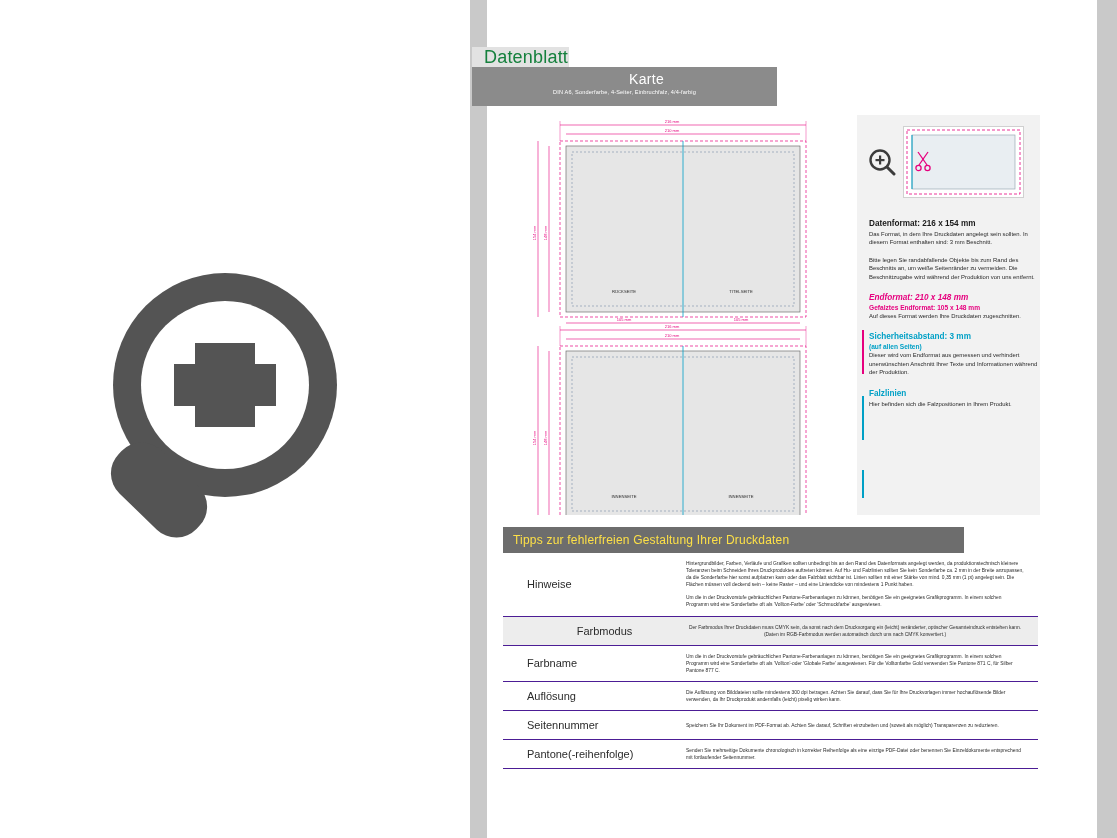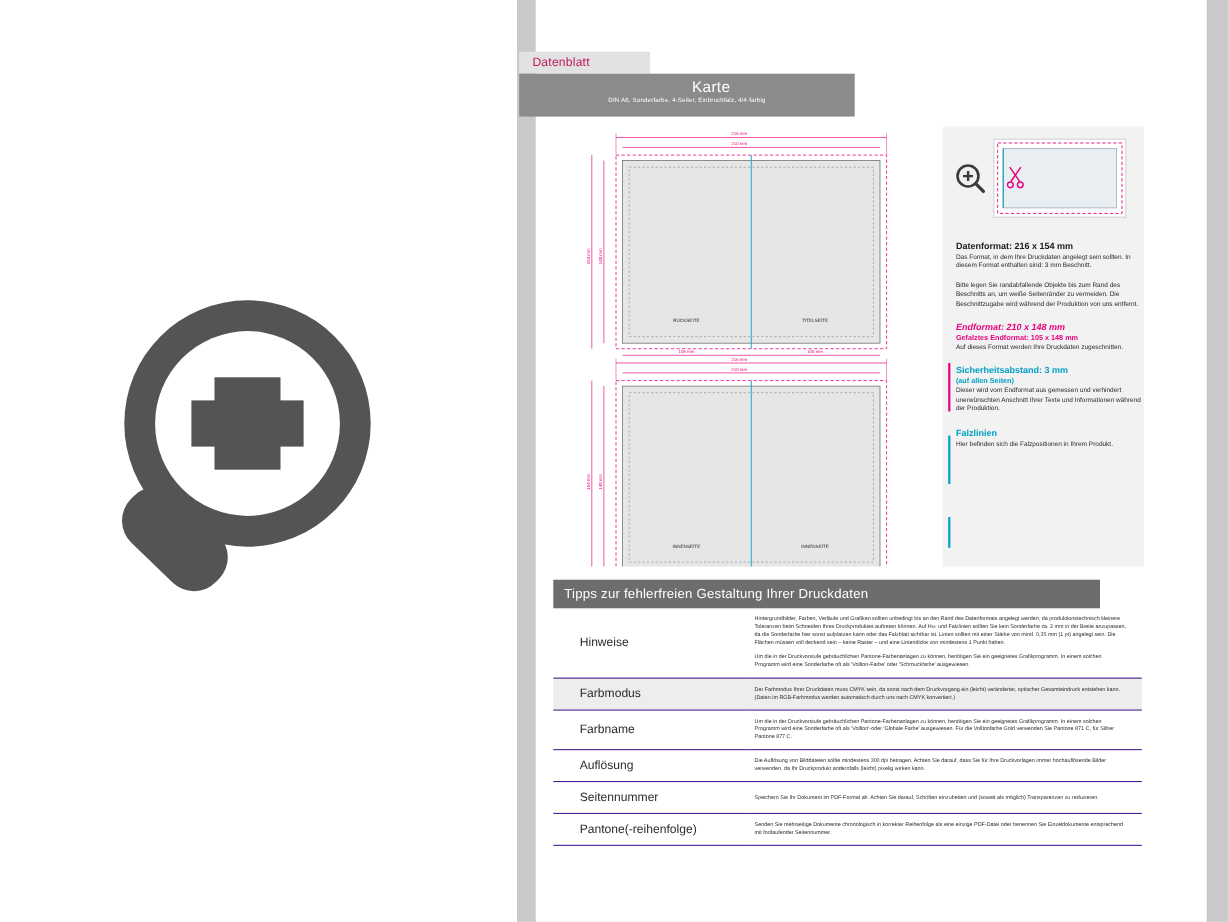--- a/index.html
+++ b/index.html
@@ -7,22 +7,22 @@
 
   
   #magnifier-pane{position:absolute;left:0;top:0;width:470px;height:838px;background:#ffffff;}
   #magnifier-icon{position:absolute;left:95px;top:265px;width:270px;height:290px;}
 
   
   #page-backdrop{position:absolute;left:470px;top:0;width:647px;height:838px;background:#c9c9c9;}
   #doc-sheet{position:absolute;left:487px;top:0;width:610px;height:838px;background:#ffffff;}
 
   
-  #tab-datenblatt{position:absolute;left:472px;top:47px;width:119px;height:20px;background:#e2e2e2;
-     color:#be185d;font-size:11px;line-height:20px;padding-left:12px;box-sizing:border-box;letter-spacing:.2px;}
+  #tab-datenblatt{position:absolute;left:472px;top:47px;width:97px;height:20px;background:#e2e2e2;
+     color:#15803d;font-size:18px;line-height:20px;padding-left:12px;box-sizing:border-box;letter-spacing:.2px;}
   #title-bar{position:absolute;left:472px;top:67px;width:305px;height:39px;background:#8b8b8b;color:#ffffff;text-align:center;}
   #title-bar .t{font-size:14px;line-height:17px;padding-top:4px;letter-spacing:.3px;padding-left:44px;}
   #title-bar .s{font-size:5.6px;line-height:8px;letter-spacing:.15px;}
 
   
   #artwork{position:absolute;left:520px;top:115px;width:320px;height:400px;}
   .artw-label{font-size:4.2px;fill:#2a2a2a;font-family:"Liberation Sans",sans-serif;}
   .dim-pink{font-size:4px;fill:#e6007e;font-family:"Liberation Sans",sans-serif;}
 
   
@@ -35,25 +35,25 @@
   .ip-h.magenta{color:#e6007e;font-style:italic;}
   .ip-h.cyan{color:#00a0c6;}
   .ip-sub{font-size:6.6px;font-weight:bold;color:#e6007e;margin:0 0 1px 0;}
   .ip-sub.cy{color:#00a0c6;font-weight:bold;}
   .ip-p{font-size:5.9px;line-height:8.4px;color:#2a2a2a;margin:0 0 9px 0;}
   .bar-mag{position:absolute;left:862px;top:330px;width:2px;height:44px;background:#e6007e;}
   .bar-cy{position:absolute;left:862px;top:396px;width:2px;height:44px;background:#00a0c6;}
   .bar-cy2{position:absolute;left:862px;top:470px;width:2px;height:28px;background:#00a0c6;}
 
   
-  #tips-header{position:absolute;left:503px;top:527px;width:497px;height:26px;background:#6d6d6d;color:#ffffff;
+  #tips-header{position:absolute;left:503px;top:527px;width:461px;height:26px;background:#6d6d6d;color:#fde047;
      font-size:12px;line-height:26px;padding-left:10px;box-sizing:border-box;letter-spacing:.2px;}
   #tips-table{position:absolute;left:503px;top:553px;width:535px;border-collapse:collapse;}
   #tips-table td{vertical-align:middle;border-bottom:1px solid #4c1d95;}
-  #tips-table tr.alt td{background:#ededed;}
+  #tips-table tr.alt td{background:#ededed;text-align:center;}
   #tips-table td.k{width:155px;font-size:11px;color:#2b2b2b;padding:8px 0 8px 24px;}
   #tips-table td.v{font-size:4.9px;line-height:7.1px;color:#2b2b2b;padding:7px 14px 7px 4px;}
   #tips-table td.v p{margin:0 0 6px 0;}
   #tips-table td.v p:last-child{margin-bottom:0;}
 </style>
 </head>
 <body>
 
 <div id="magnifier-pane">
   <svg id="magnifier-icon" viewBox="0 0 270 290">

